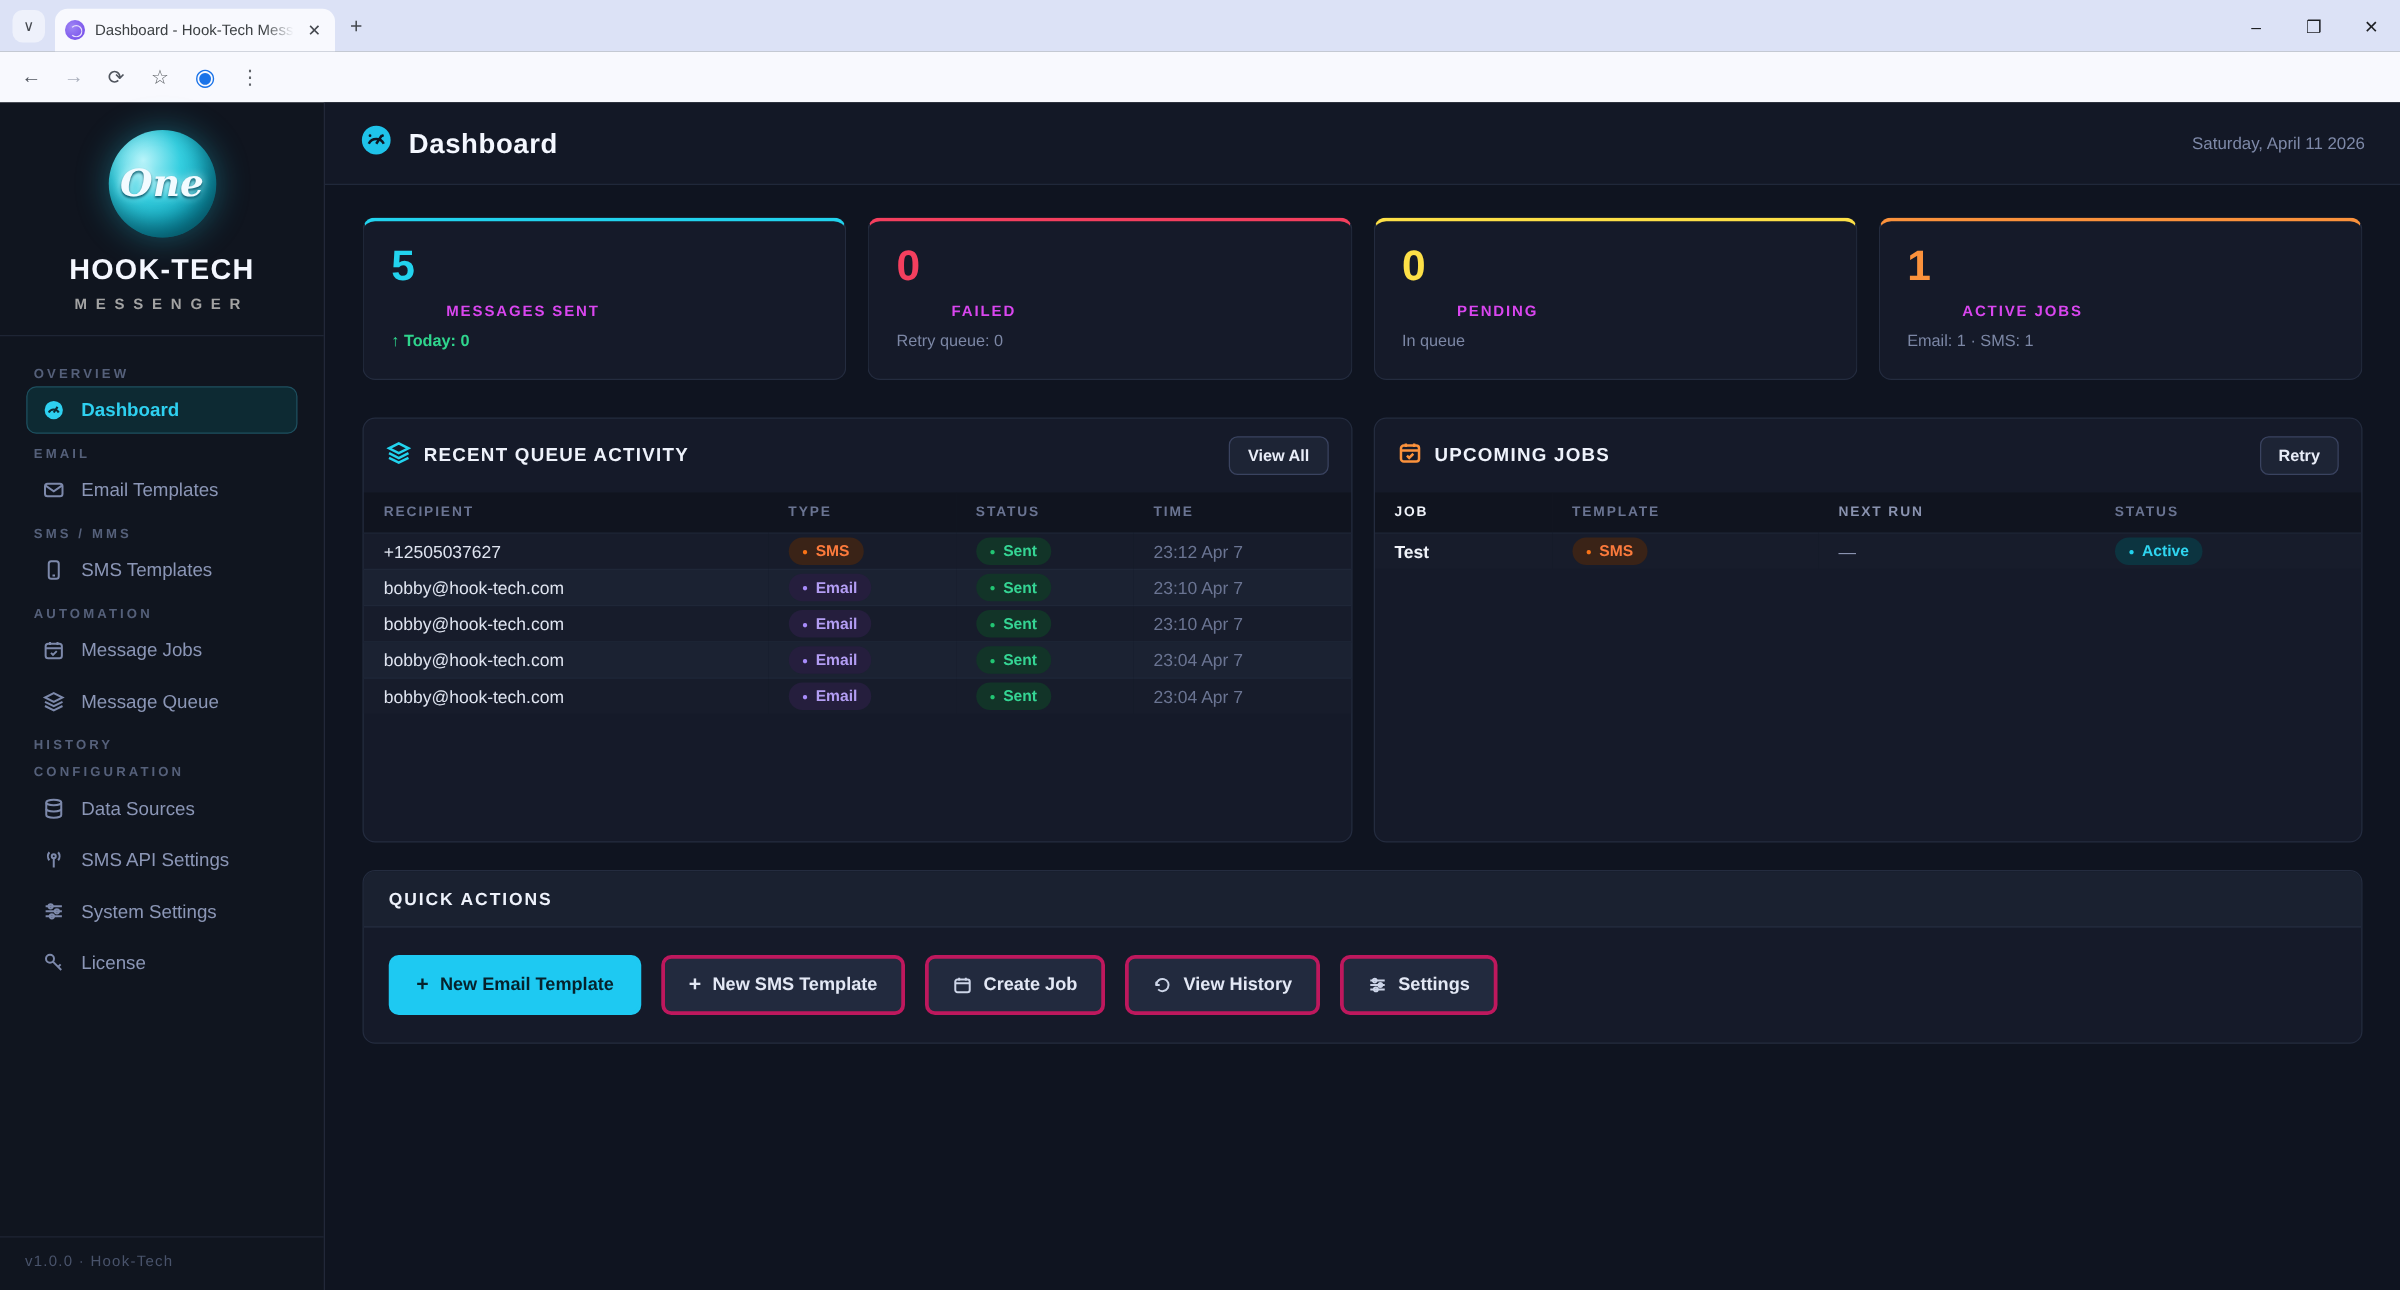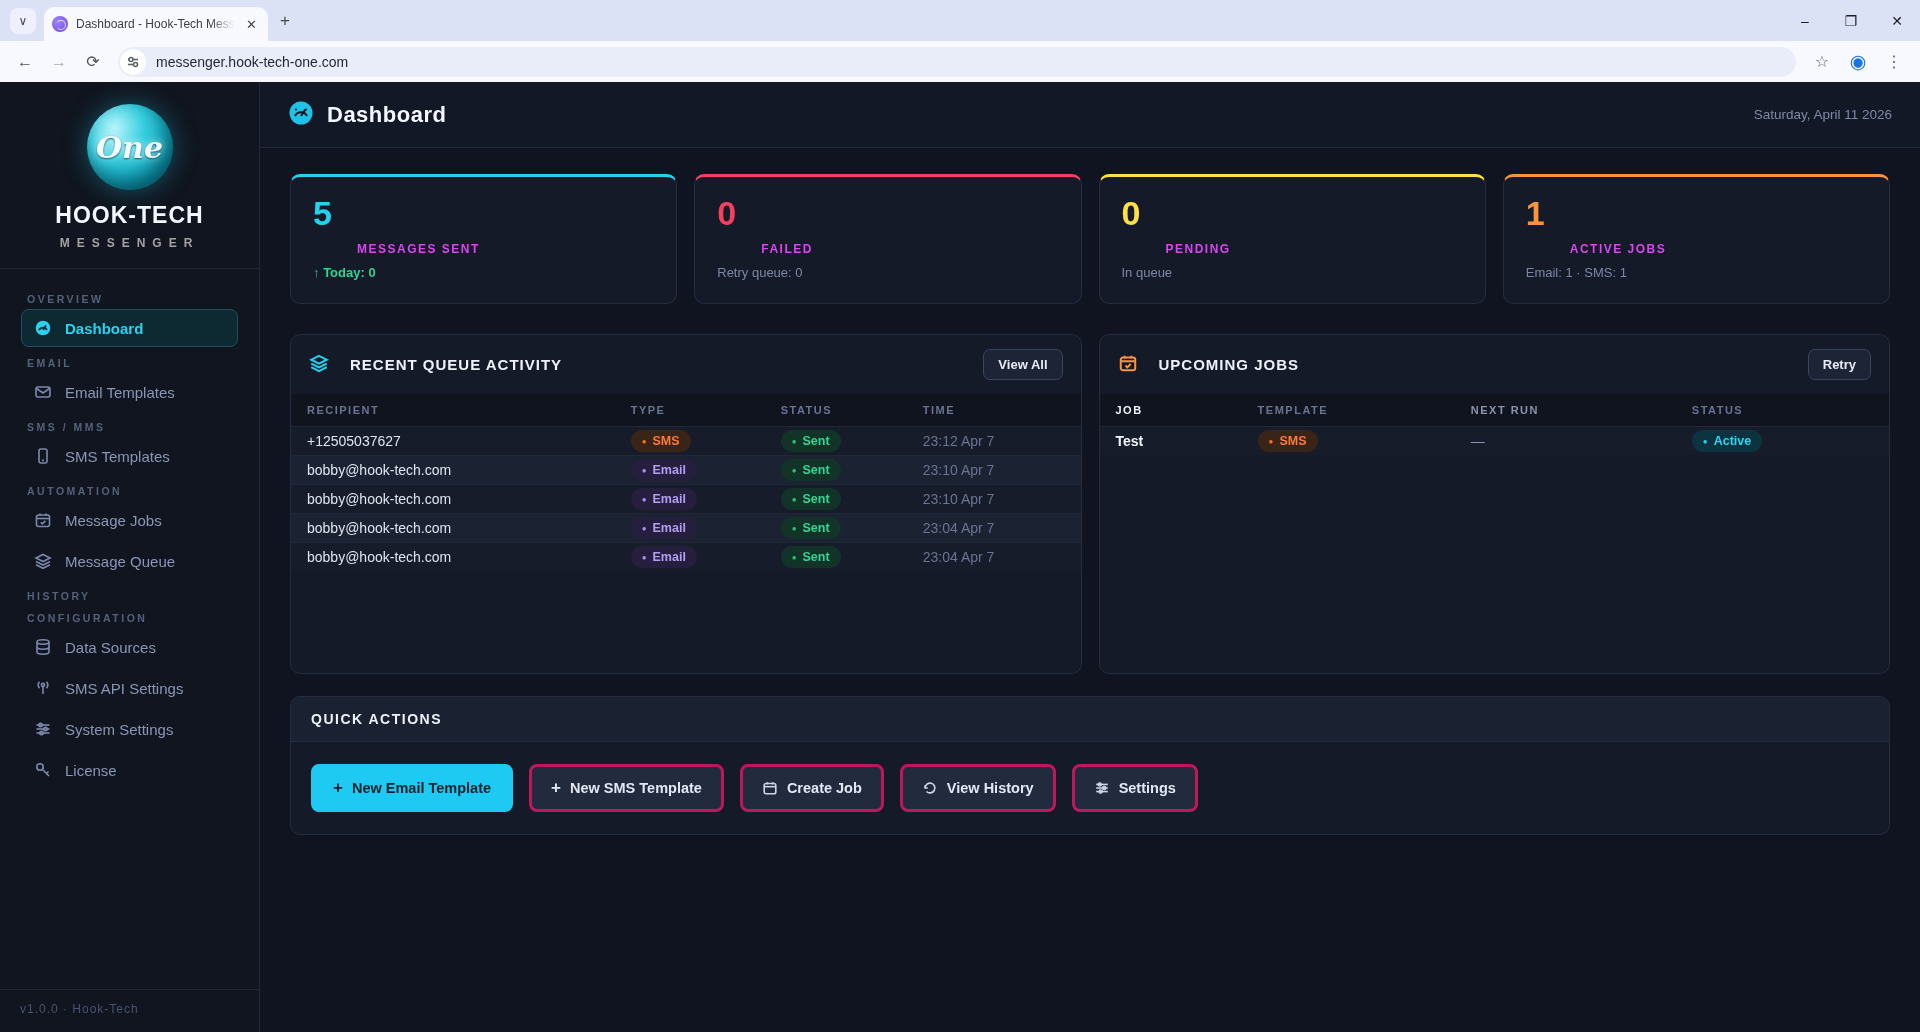--- a/index.html
+++ b/index.html
@@ -76,21 +76,21 @@
   .card .num { font-size:34px; font-weight:bold; color:#22d3ee; line-height:1.2;}
   .card .lbl { margin-top:8px; color:#d946ef; font-size:12px; font-weight:bold; letter-spacing:1.5px;padding-left:44px;}
   .card .sub { margin-top:9px; color:#7c87a5; font-size:13px; }
   .card .sub.up { color:#2fd58d; font-weight:bold;}
   .arrow-up-icon::before { content:"↑ "; }
 
   
   .panels { display:grid; grid-template-columns:1fr 1fr; gap:17px; margin-top:30px; }
   .panel { background:#151a29; border:1px solid #242c3f; border-radius:10px; height:340px; overflow:hidden;
            display:flex; flex-direction:column;}
-  .panel-head { display:flex; align-items:center; gap:21px; padding:14px 18px; }
+  .panel-head { display:flex; align-items:center; gap:10px; padding:14px 18px; }
   .panel-title { color:#eef2fb; font-size:15px; font-weight:bold; letter-spacing:1px; }
   .panel-btn { margin-left:auto; background:#1d2435; border:1px solid #3a4360; color:#e8ecf7; font-size:13px;
                font-weight:bold; border-radius:7px; padding:7px 14px; cursor:pointer;}
   table { width:100%; border-collapse:collapse; }
   thead th { background:#10141f; color:#6a7492; font-size:11px; font-weight:bold; letter-spacing:1.5px;
              text-align:left; padding:10px 16px; }
   tbody td { padding:3px 16px; font-size:14px; color:#dfe4f0; border-top:1px solid #1f2738;}
   tbody tr:nth-child(odd)  { background:#171c2b; }
   tbody tr:nth-child(even) { background:#1b2232; }
   .t-recipient { width:41%; } .t-type{ width:19%; } .t-status{ width:18%; } .t-time{ width:22%; color:#6a7492;}
@@ -137,31 +137,20 @@
     <div class="wincontrols">
       <div class="winbtn">–</div>
       <div class="winbtn">❐</div>
       <div class="winbtn">✕</div>
     </div>
   </div>
   <div class="toolbar">
     <div class="navbtn">←</div>
     <div class="navbtn disabled">→</div>
     <div class="navbtn">⟳</div>
-    <div class="urlbar">
-      <span class="site-info">
-        <svg width="14" height="14" viewBox="0 0 14 14">
-          <line x1="2" y1="4.5" x2="12" y2="4.5" stroke="#5f6368" stroke-width="1.6"></line>
-          <circle cx="5" cy="4.5" r="2" fill="#fff" stroke="#5f6368" stroke-width="1.6"></circle>
-          <line x1="2" y1="9.5" x2="12" y2="9.5" stroke="#5f6368" stroke-width="1.6"></line>
-          <circle cx="9.5" cy="9.5" r="2" fill="#fff" stroke="#5f6368" stroke-width="1.6"></circle>
-        </svg>
-      </span>
-      <span class="url-text">messenger.hook-tech-one.com</span>
-    </div>
     <div class="tool-icon">☆</div>
     <div class="tool-icon avatar-ic">◉</div>
     <div class="tool-icon">⋮</div>
   </div>
 </div>
 
 <div class="app">
 
   <aside class="sidebar">
     <div class="logo-wrap">

